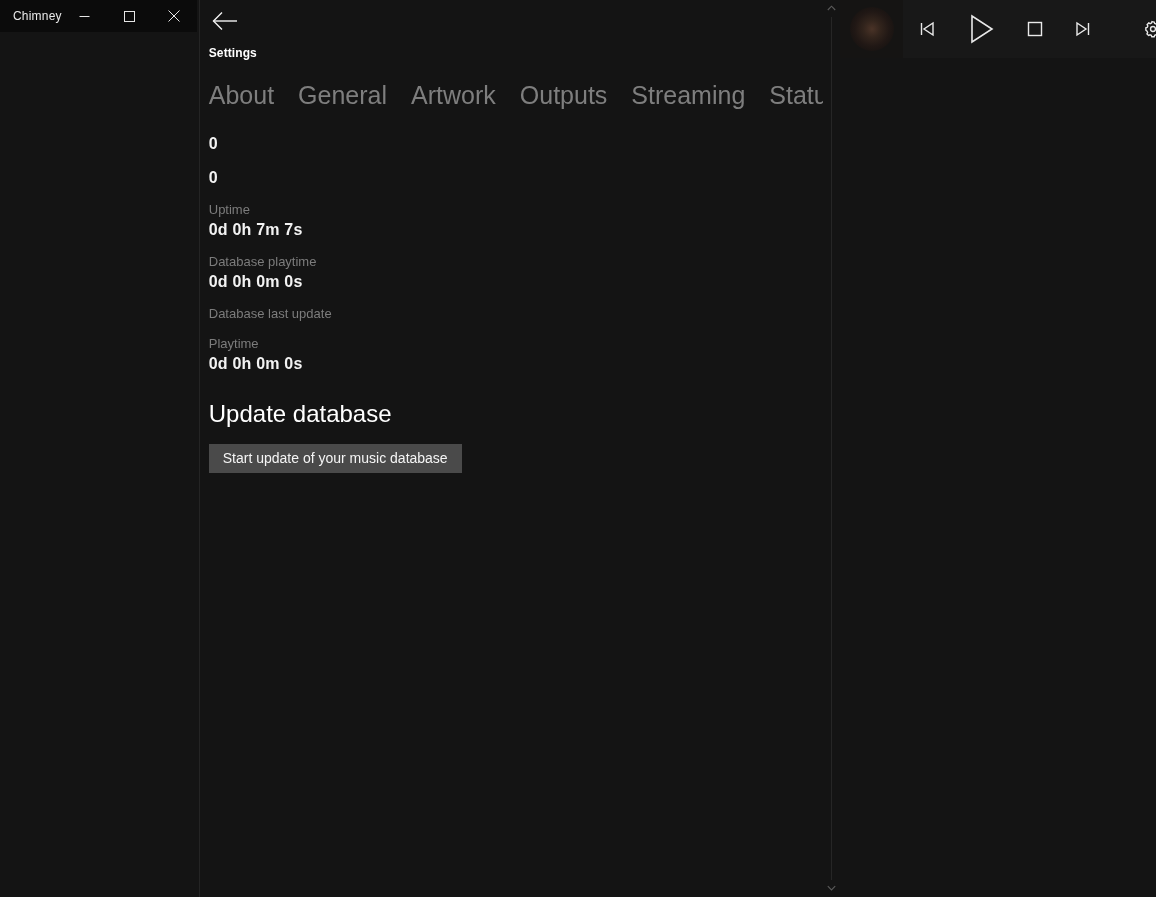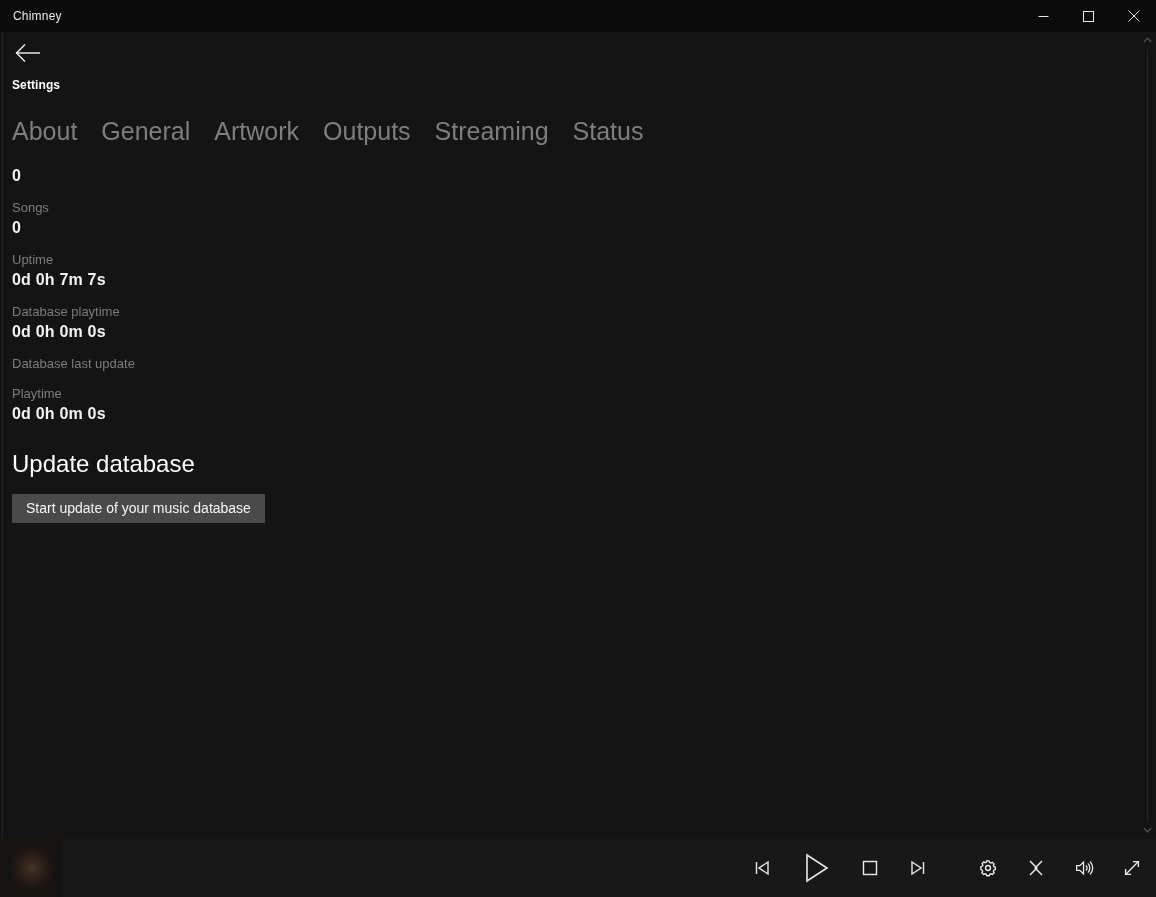--- a/index.html
+++ b/index.html
@@ -6,21 +6,21 @@
   html, body {
     width:1156px; height:897px;
     background:#000;
     font-family:"Liberation Sans", sans-serif;
     overflow:hidden;
   }
   .window {
     position:relative;
     width:1156px; height:897px;
     background:#141414;
-    display:flex; flex-direction:column;
+    display:flex; flex-direction:row;
   }
   
   .titlebar {
     height:32px; min-height:32px;
     background:#0b0b0b;
     display:flex; align-items:center;
     position:relative; z-index:5;
   }
   .titlebar-title {
     font-size:12px; color:#e8e8e8;
@@ -55,21 +55,21 @@
     display:flex; align-items:center; justify-content:flex-start;
     color:#f2f2f2;
     padding-left:3px;
   }
   .page-title {
     font-size:12px; font-weight:bold; color:#ffffff;
     margin-top:0; letter-spacing:.1px;
   }
   
   .tabs {
-    display:flex; align-items:flex-end;
+    display:flex; align-items:center;
     gap:24px;
     margin-top:18px;
     height:34px;
   }
   .tab {
     font-size:25px; font-weight:400;
     color:#7e7e7e; line-height:1;
     white-space:nowrap;
   }
   .tab.active { color:#ffffff; }
@@ -205,21 +205,20 @@
         <div class="tab">Streaming</div>
         <div class="tab">Status</div>
       </div>
 
       
       <div class="stats">
         <div class="stat">
           <div class="stat-value">0</div>
         </div>
         <div class="stat">
-          <div class="stat-label">Songs</div>
           <div class="stat-value">0</div>
         </div>
         <div class="stat">
           <div class="stat-label">Uptime</div>
           <div class="stat-value">0d 0h 7m 7s</div>
         </div>
         <div class="stat">
           <div class="stat-label">Database playtime</div>
           <div class="stat-value">0d 0h 0m 0s</div>
         </div>

